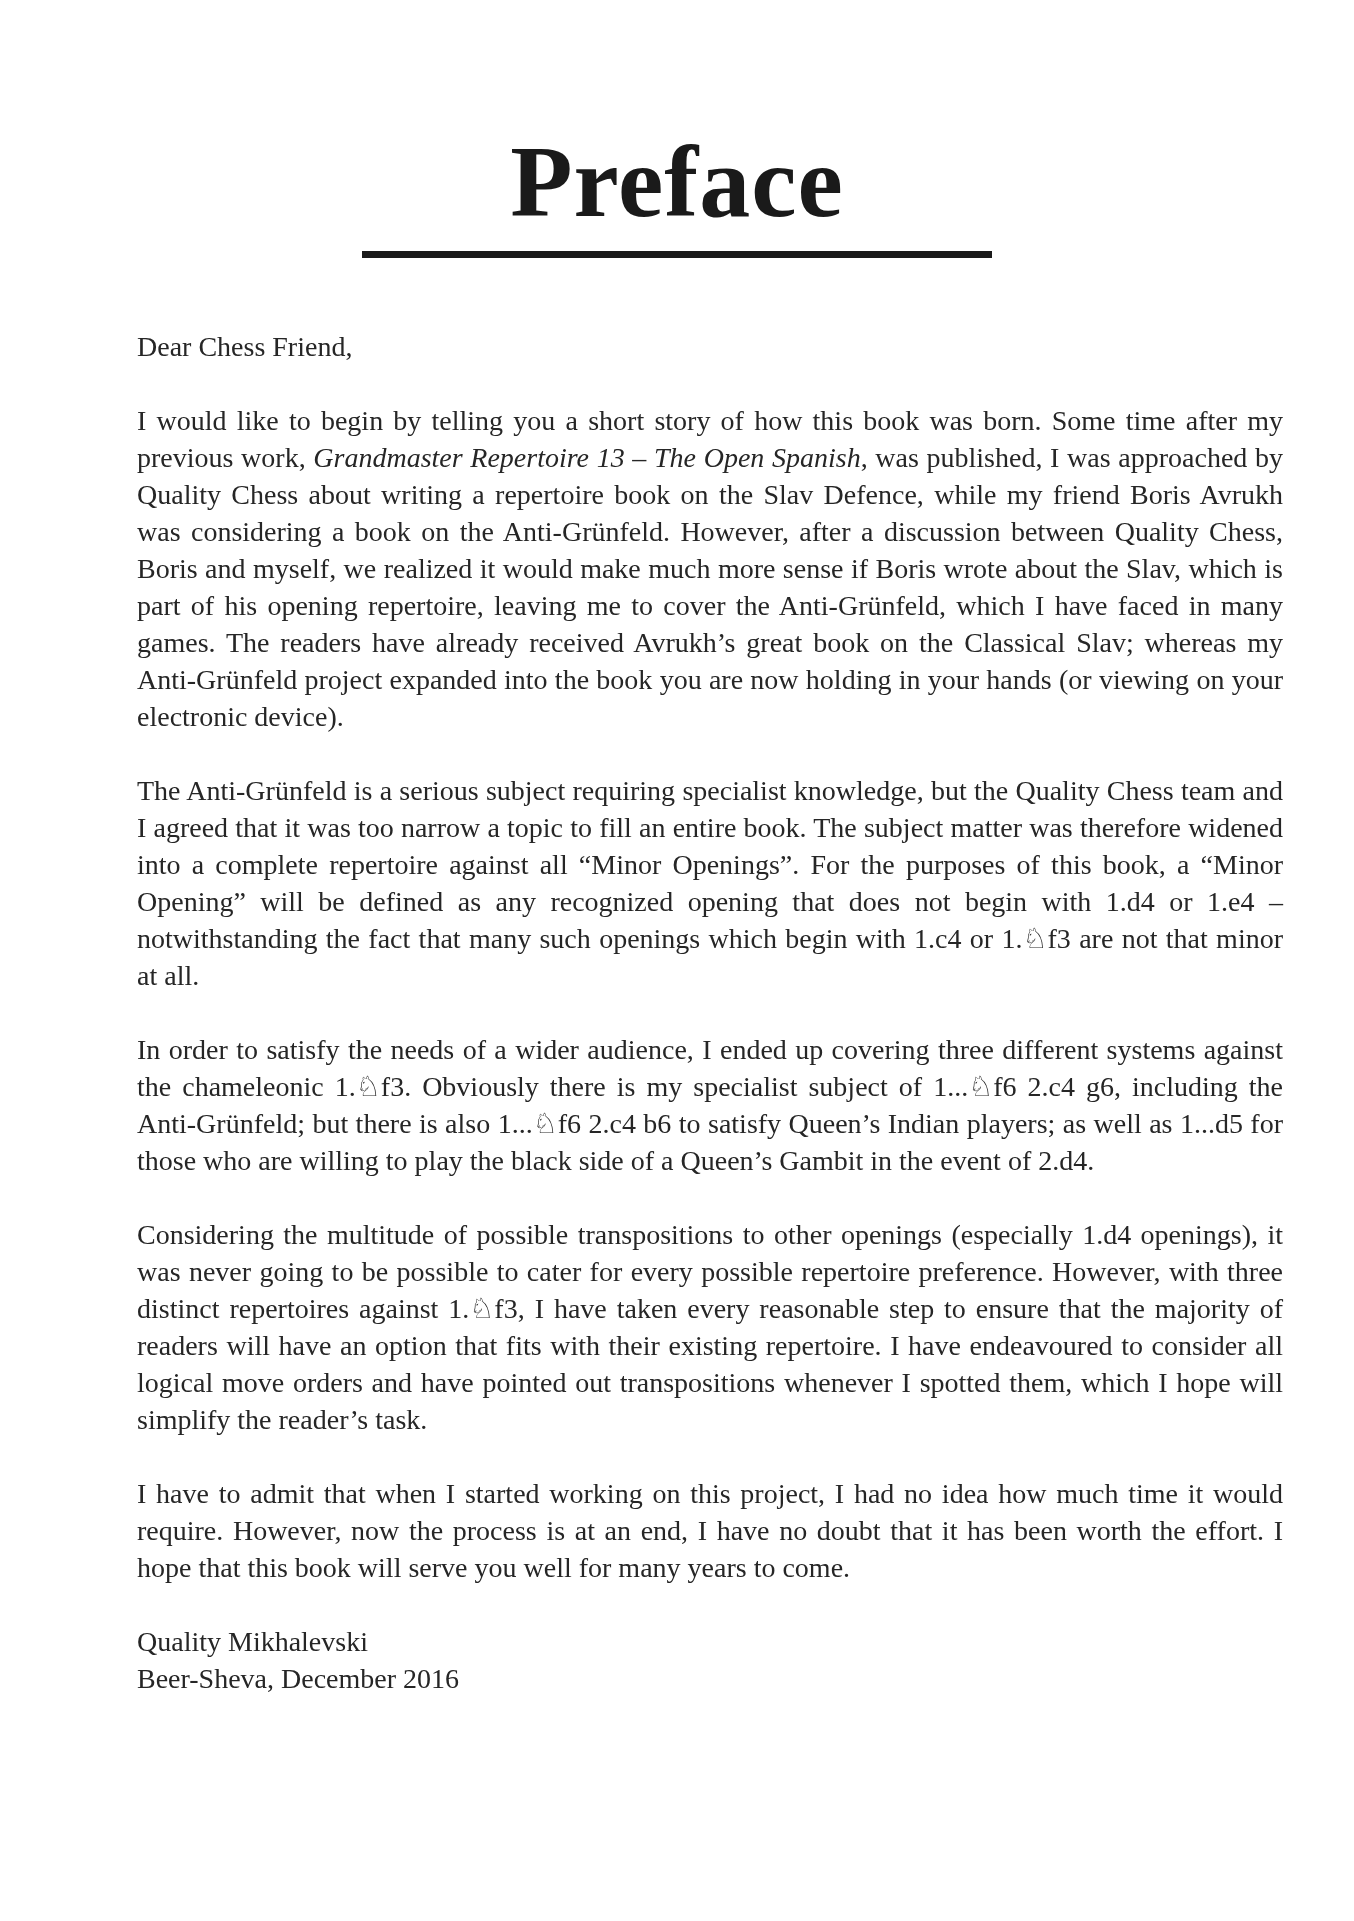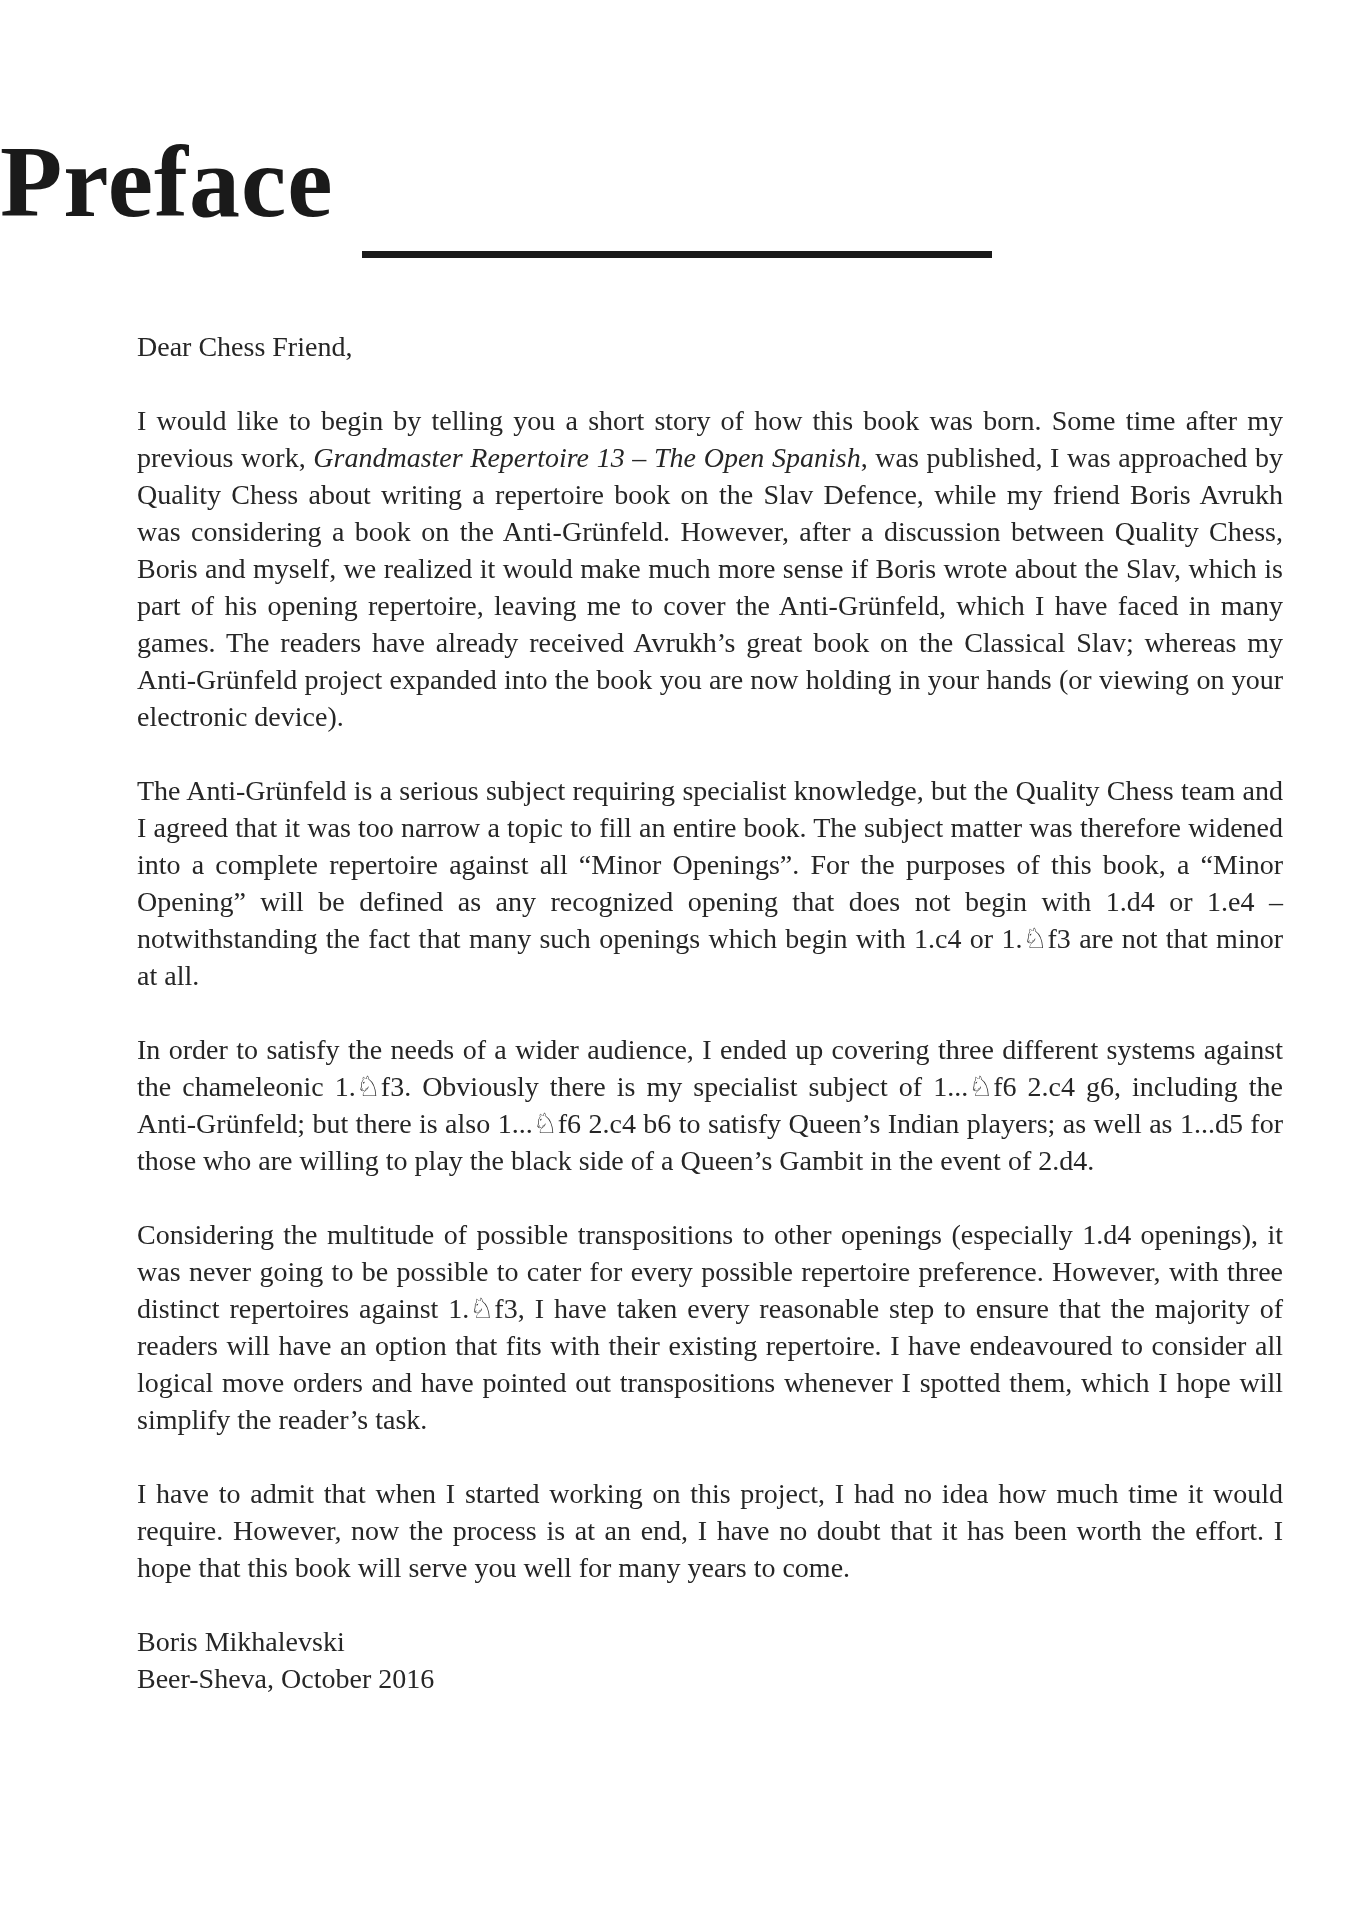--- a/index.html
+++ b/index.html
@@ -10,21 +10,21 @@
   .page {
     position: relative;
     width: 1354px;
     height: 1921px;
     background: #ffffff;
     box-sizing: border-box;
     overflow: hidden;
   }
   .title-block {
     padding-top: 128px;
-    text-align: left;
+    text-align: center;
   }
   .title {
     margin: 0;
     font-family: "Liberation Serif", "DejaVu Serif", serif;
     font-weight: 700;
     font-size: 102px;
     line-height: 1.05;
     color: #1a1a1a;
     letter-spacing: 1px;
   }
@@ -78,17 +78,17 @@
 
     <div id="paragraphs">
         <p class="para"><span>I would like to begin by telling you a short story of how this book was born. Some time after my previous work, </span><span class="italic">Grandmaster Repertoire 13 – The Open Spanish</span><span>, was published, I was approached by Quality Chess about writing a repertoire book on the Slav Defence, while my friend Boris Avrukh was considering a book on the Anti-Grünfeld. However, after a discussion between Quality Chess, Boris and myself, we realized it would make much more sense if Boris wrote about the Slav, which is part of his opening repertoire, leaving me to cover the Anti-Grünfeld, which I have faced in many games. The readers have already received Avrukh’s great book on the Classical Slav; whereas my Anti-Grünfeld project expanded into the book you are now holding in your hands (or viewing on your electronic device).</span></p>
         <p class="para"><span>The Anti-Grünfeld is a serious subject requiring specialist knowledge, but the Quality Chess team and I agreed that it was too narrow a topic to fill an entire book. The subject matter was therefore widened into a complete repertoire against all “Minor Openings”. For the purposes of this book, a “Minor Opening” will be defined as any recognized opening that does not begin with 1.d4 or 1.e4 – notwithstanding the fact that many such openings which begin with 1.c4 or 1.♘f3 are not that minor at all.</span></p>
         <p class="para"><span>In order to satisfy the needs of a wider audience, I ended up covering three different systems against the chameleonic 1.♘f3. Obviously there is my specialist subject of 1...♘f6 2.c4 g6, including the Anti-Grünfeld; but there is also 1...♘f6 2.c4 b6 to satisfy Queen’s Indian players; as well as 1...d5 for those who are willing to play the black side of a Queen’s Gambit in the event of 2.d4.</span></p>
         <p class="para"><span>Considering the multitude of possible transpositions to other openings (especially 1.d4 openings), it was never going to be possible to cater for every possible repertoire preference. However, with three distinct repertoires against 1.♘f3, I have taken every reasonable step to ensure that the majority of readers will have an option that fits with their existing repertoire. I have endeavoured to consider all logical move orders and have pointed out transpositions whenever I spotted them, which I hope will simplify the reader’s task.</span></p>
         <p class="para"><span>I have to admit that when I started working on this project, I had no idea how much time it would require. However, now the process is at an end, I have no doubt that it has been worth the effort. I hope that this book will serve you well for many years to come.</span></p>
       </div>
 
     <div class="signature">
-      <p class="sig-line">Boris Mikhalevski</p>
-      <p class="sig-line">Beer-Sheva, October 2016</p>
+      <p class="sig-line">Quality Mikhalevski</p>
+      <p class="sig-line">Beer-Sheva, December 2016</p>
     </div>
   </main>
 </div>
 
 </body></html>

